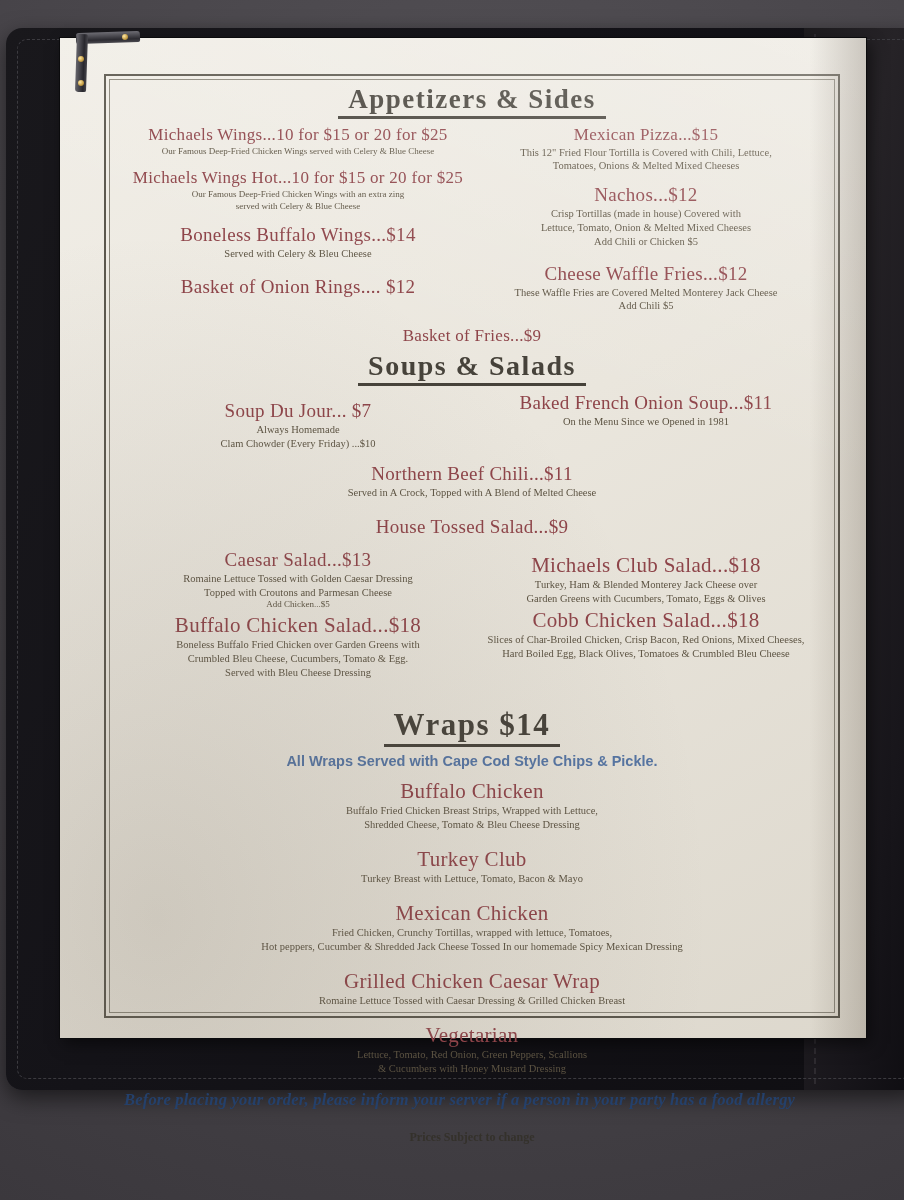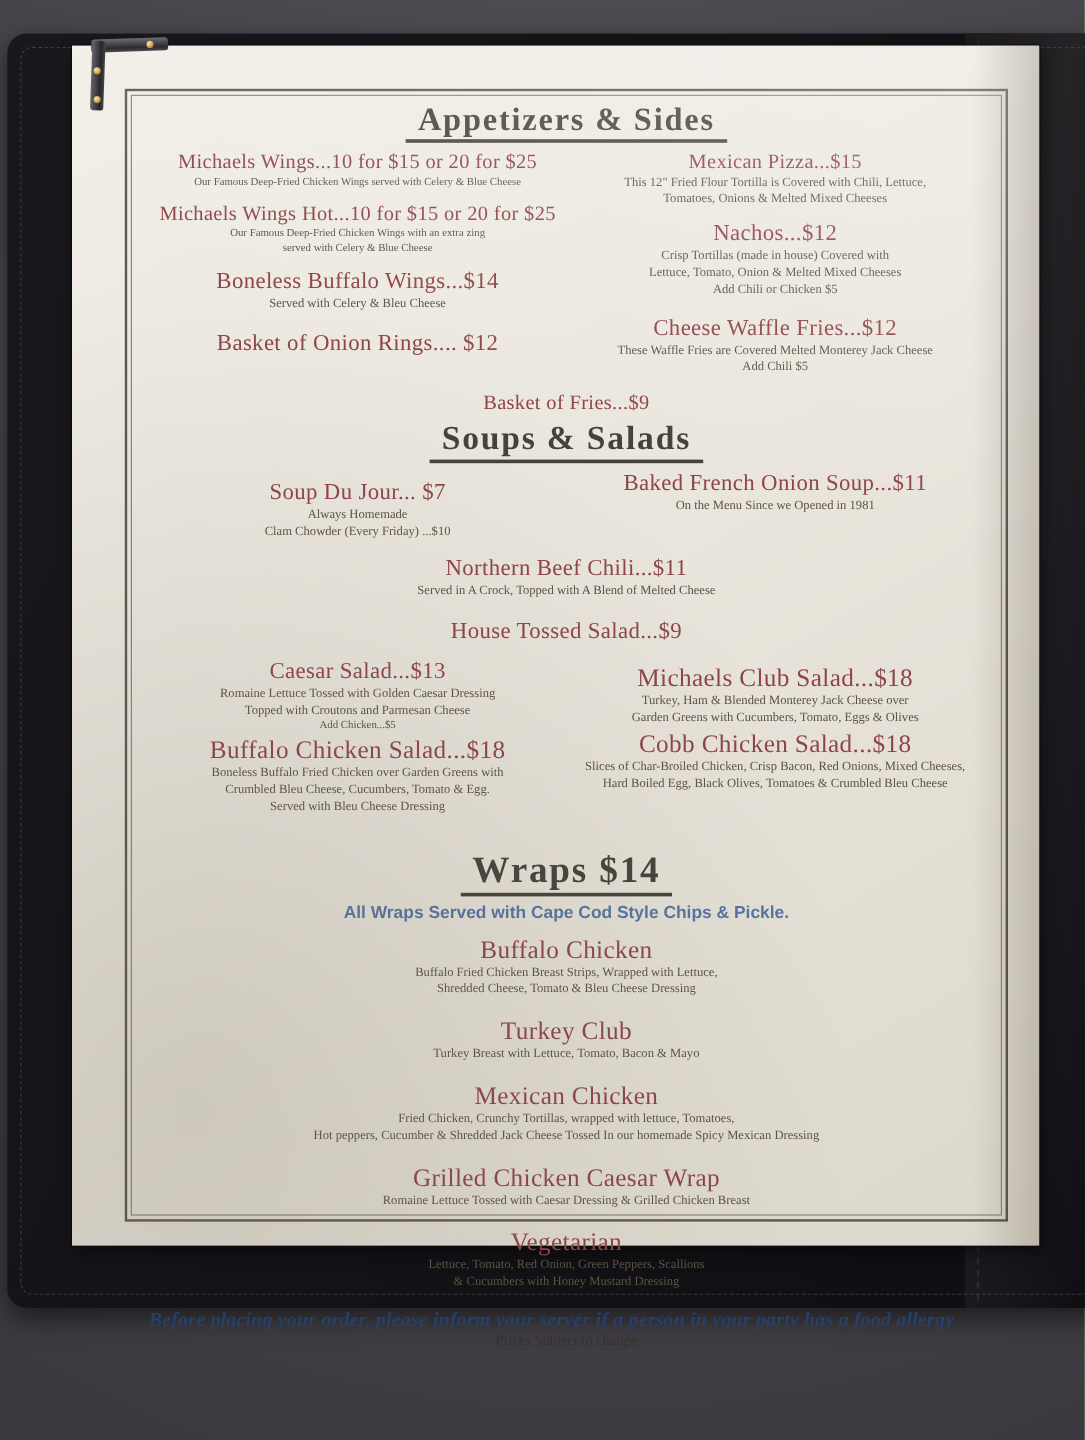--- a/index.html
+++ b/index.html
@@ -94,21 +94,21 @@
   .wraps-note{
     text-align:center;font-family:"Liberation Sans",sans-serif;font-weight:bold;
     color:#5574a2;font-size:14.5px;margin:6px 0 10px;
   }
   .wrap-item{margin-bottom:15px;}
   .footer-allergy{
     color:#24406b;font-weight:bold;font-style:italic;
     font-size:16.5px;margin-top:14px;letter-spacing:.2px;
   }
   .footer-prices{
-    text-align:center;color:#34312b;font-weight:normal;font-size:12px;margin-top:0;
+    text-align:center;color:#34312b;font-weight:bold;font-size:12px;margin-top:20px;
   }
 </style>
 </head>
 <body>
 
 <div class="menu-cover">
   <div class="spine">
     <div class="spine-seam"></div>
   </div>
 </div>

